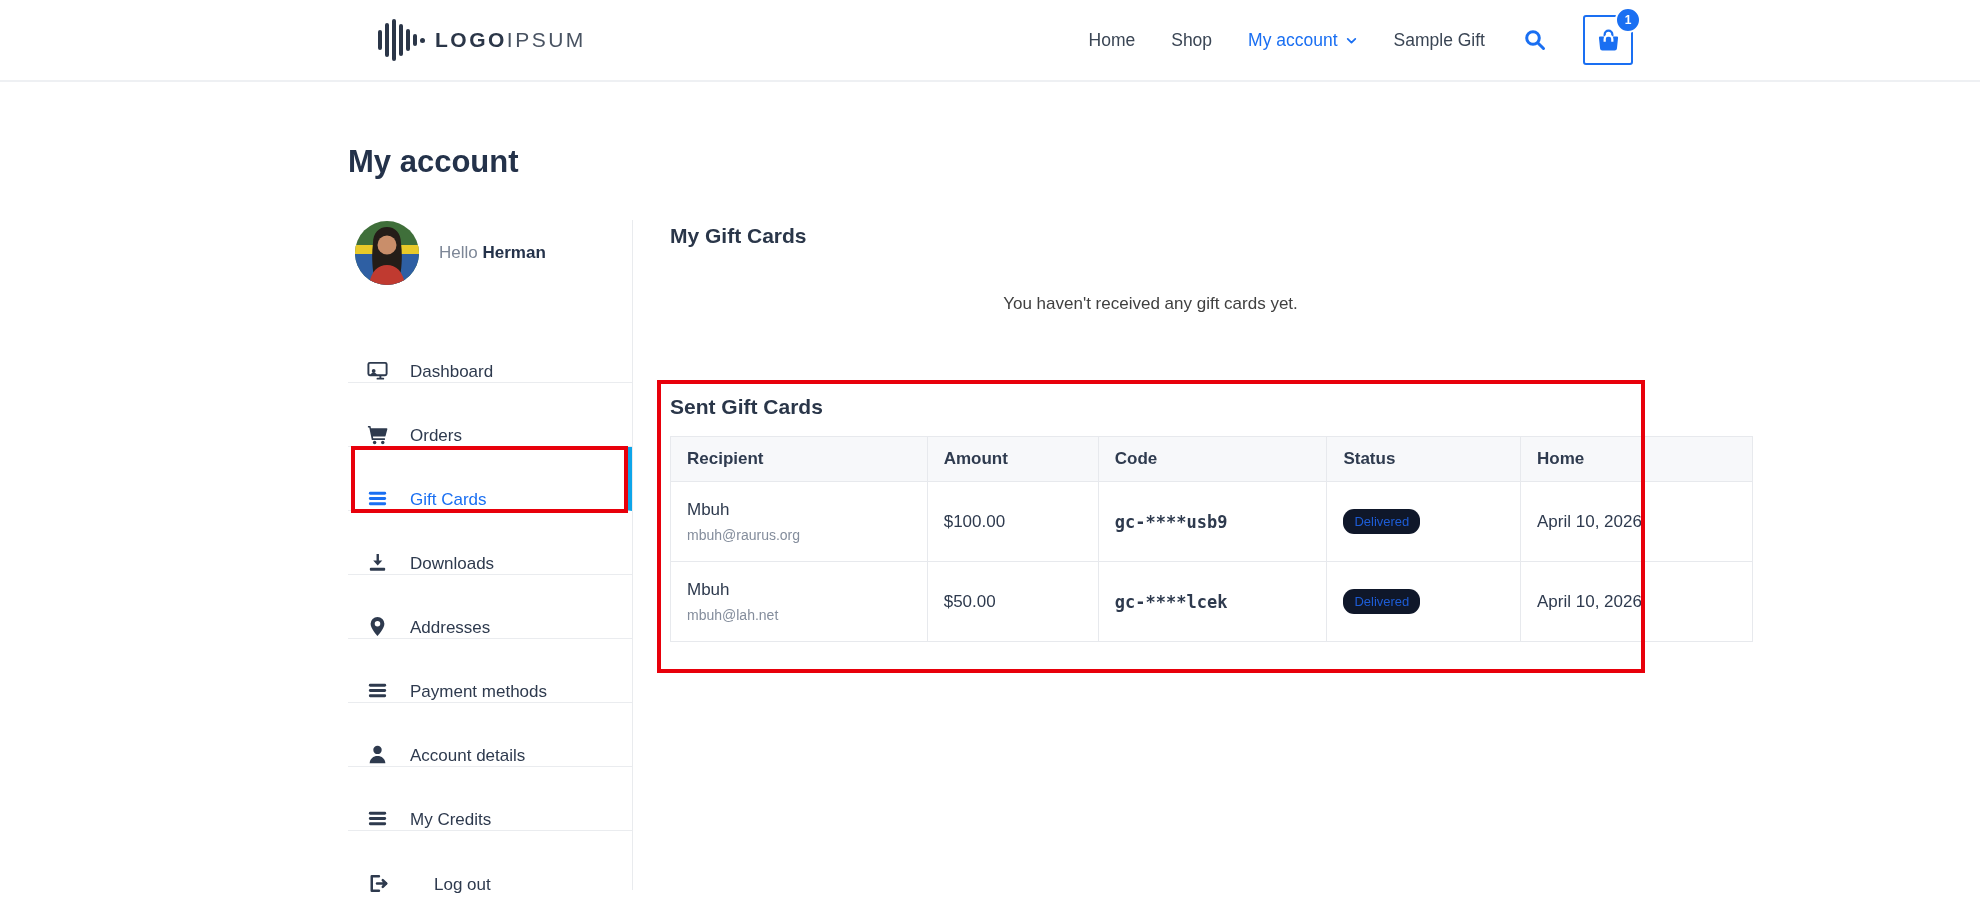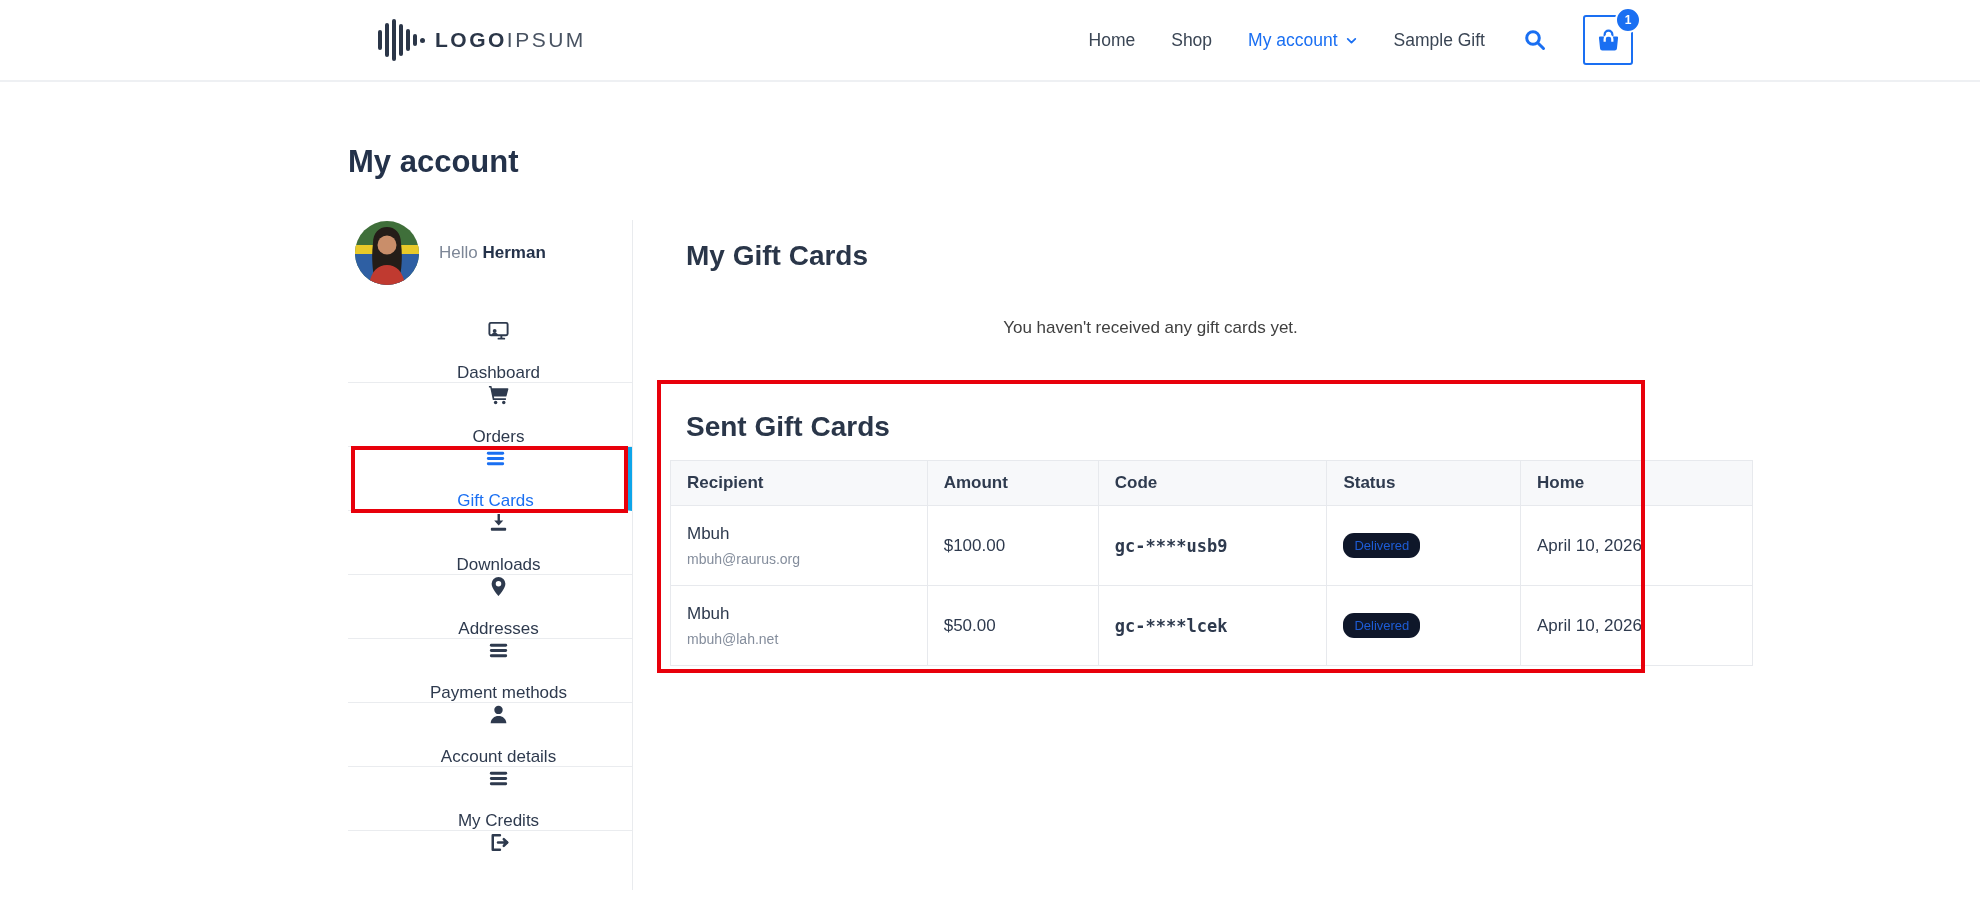--- a/index.html
+++ b/index.html
@@ -31,31 +31,31 @@
   
   .page-title{position:absolute;left:348px;top:144px;font-size:31px;font-weight:700;color:#24324a;margin:0;}
 
   
   .sidebar{position:absolute;left:348px;top:220px;width:284px;}
   .user-row{display:flex;align-items:center;gap:20px;height:66px;margin-left:7px;}
   .avatar{width:64px;height:64px;border-radius:50%;overflow:hidden;flex:0 0 auto;}
   .greeting{font-size:17px;color:#7d8797;}
   .greeting b{color:#24324a;font-weight:700;}
   .menu{margin-top:33px;}
-  .menu-item{height:64px;display:flex;align-items:center;gap:21px;padding-left:17px;
-    box-sizing:border-box;border-bottom:1px solid #eaecef;cursor:pointer;color:#2e3a4e;font-size:17px;flex-direction:column;}
+  .menu-item{height:64px;display:flex;align-items:flex-end;gap:21px;padding-left:17px;
+    box-sizing:border-box;border-bottom:1px solid #eaecef;cursor:pointer;color:#2e3a4e;font-size:17px;}
   .menu-item:last-child{border-bottom:none;gap:45px;}
   .menu-item .mi{width:24px;display:flex;justify-content:center;color:#2e3a4e;}
   .menu-item.active{color:#1a6ff2;border-right:6px solid #0ea5e9;}
   .menu-item.active .mi{color:#1a6ff2;}
   .vdivider{position:absolute;left:632px;top:220px;width:1px;height:670px;background:#e9ebee;}
 
   
   .main{position:absolute;left:670px;top:224px;width:961px;}
-  .section-title{font-size:28px;font-weight:700;color:#2a3649;margin:16px;}
+  .section-title{font-size:21px;font-weight:700;color:#2a3649;margin:0;}
   .empty-msg{margin-top:46px;text-align:center;font-size:17px;color:#404040;}
   .sent-section{position:absolute;top:171px;left:0;width:961px;}
   .gift-table{width:1083px;border-collapse:collapse;margin-top:17px;border:1px solid #e7e9ed;}
   .gift-table th{background:#f7f8fa;border:1px solid #e7e9ed;text-align:left;
     font-size:17px;font-weight:700;color:#2f3b4f;height:45px;padding:0 0 0 16px;box-sizing:border-box;}
   .gift-table td{border:1px solid #e7e9ed;height:80px;padding:0 0 0 16px;box-sizing:border-box;
     font-size:17px;color:#2e3a4e;vertical-align:middle;}
   .col-recipient{width:228px;}
   .col-amount{width:152px;}
   .col-code{width:203px;}

